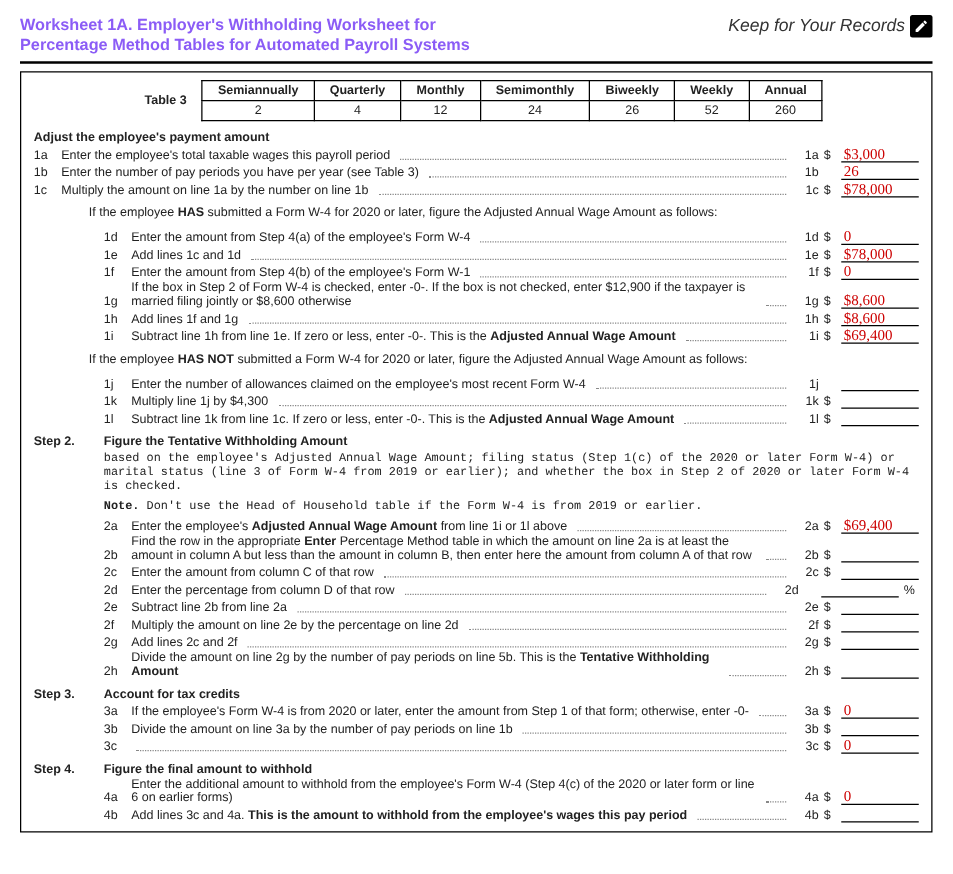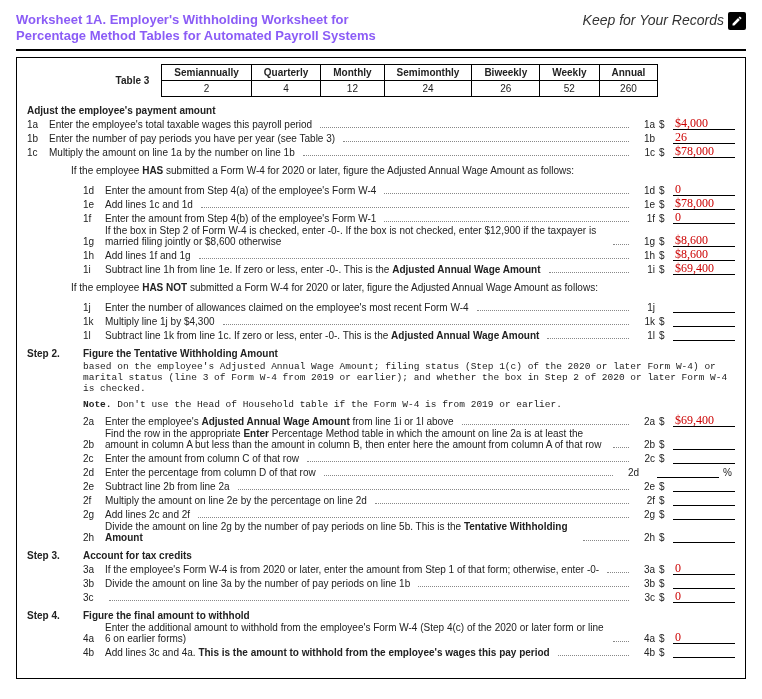--- a/index.html
+++ b/index.html
@@ -27,21 +27,21 @@
     align-items: flex-start;
     gap: 4px;
   }
   .pencil-box {
     width: 18px; height: 18px; background: #000; border-radius: 2px;
     display: inline-flex; align-items: center; justify-content: center;
   }
   .hr { border: 0; border-top: 2px solid #000; margin: 4px 0 6px; }
   .frame {
     border: 1px solid #000;
-    padding: 6px 10px 19px;
+    padding: 6px 10px 6px;
   }
   table.t3 {
     border-collapse: collapse;
     margin: 0 auto 8px auto;
   }
   table.t3 th, table.t3 td {
     border: 1px solid #000;
     padding: 2px 12px;
     font-size: 10px;
     text-align: center;
@@ -135,21 +135,21 @@
   <div class="step-row">
     <div class="step-body">
       <div class="step-heading">Adjust the employee's payment amount</div>
 
       <div class="line">
         <span class="tag">1a</span>
         <span class="text">Enter the employee's total taxable wages this payroll period</span>
         <span class="dots"></span>
         <span class="num">1a</span>
         <span class="dollar">$</span>
-        <span class="value">$4,000</span>
+        <span class="value">$3,000</span>
       </div>
       <div class="line">
         <span class="tag">1b</span>
         <span class="text">Enter the number of pay periods you have per year (see Table 3)</span>
         <span class="dots"></span>
         <span class="num">1b</span>
         <span class="dollar"></span>
         <span class="value">26</span>
       </div>
       <div class="line">

